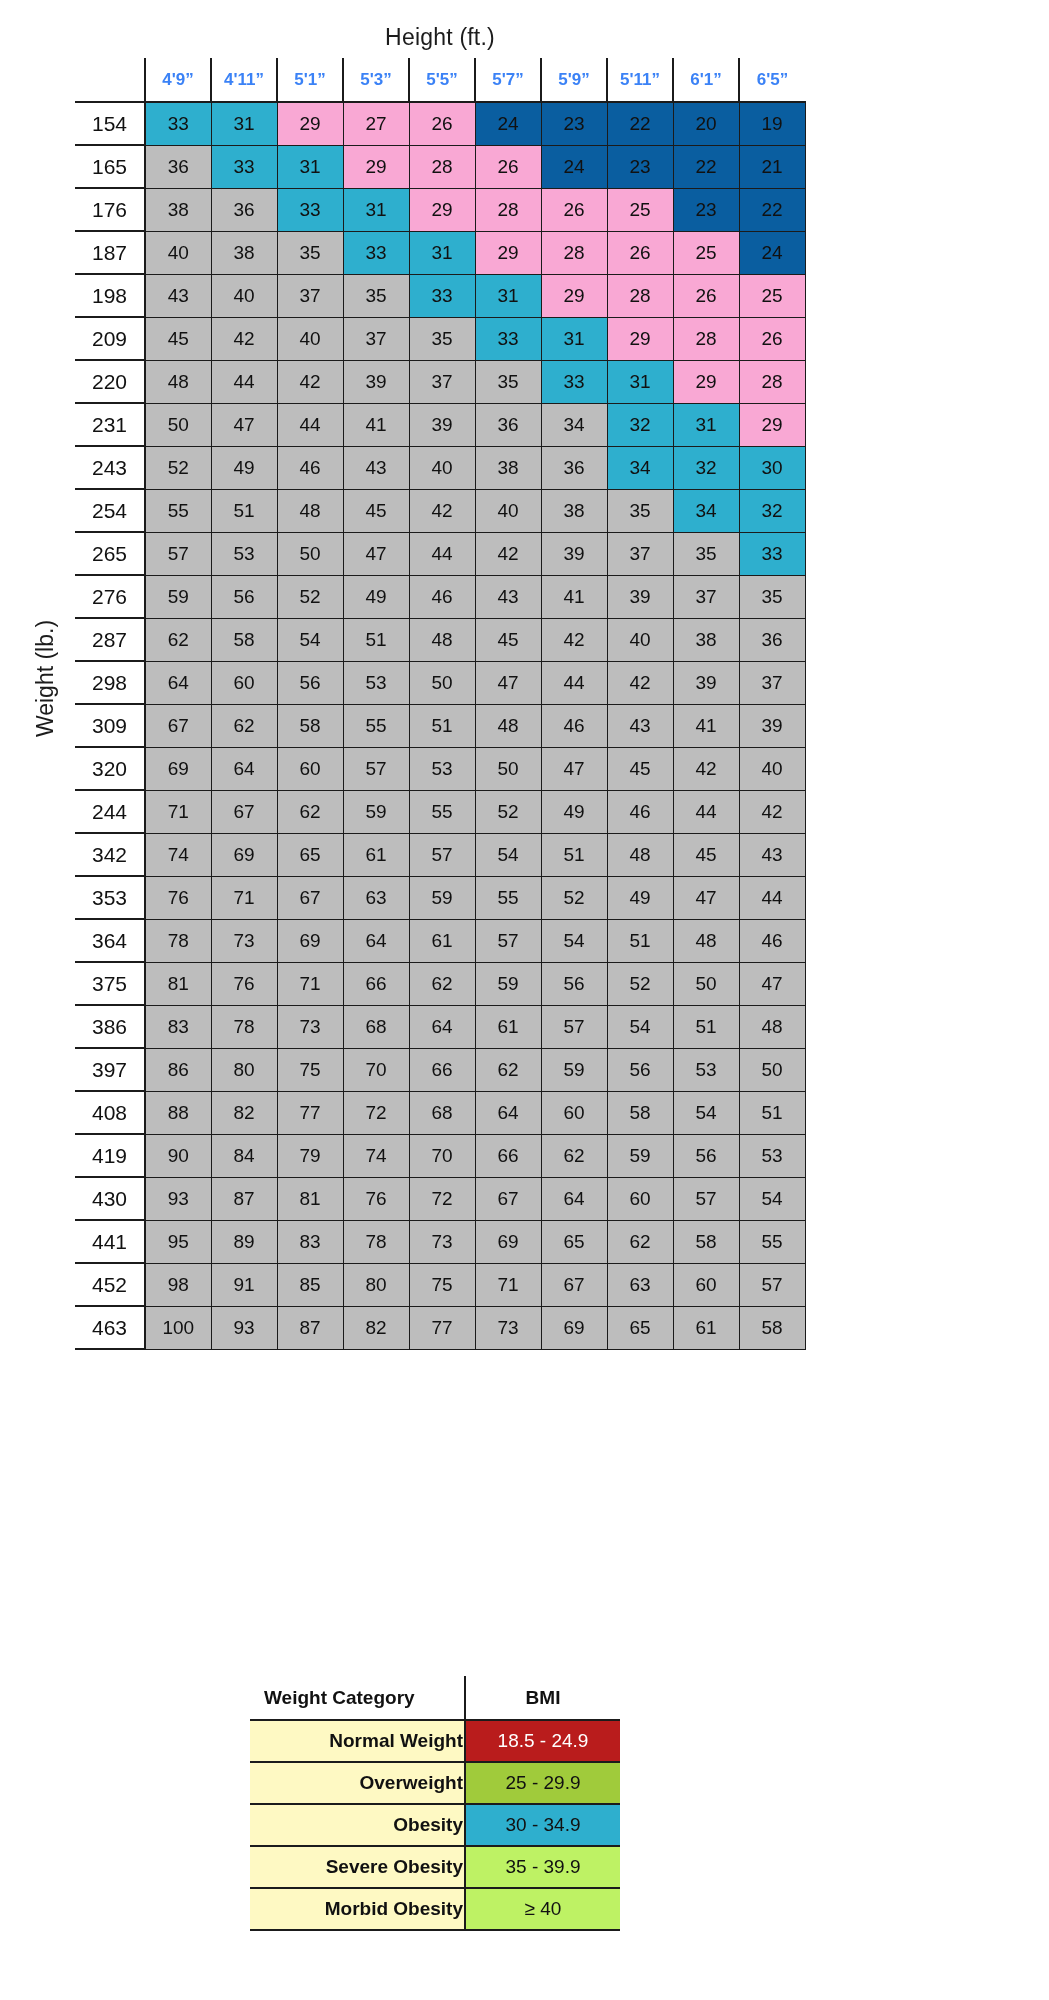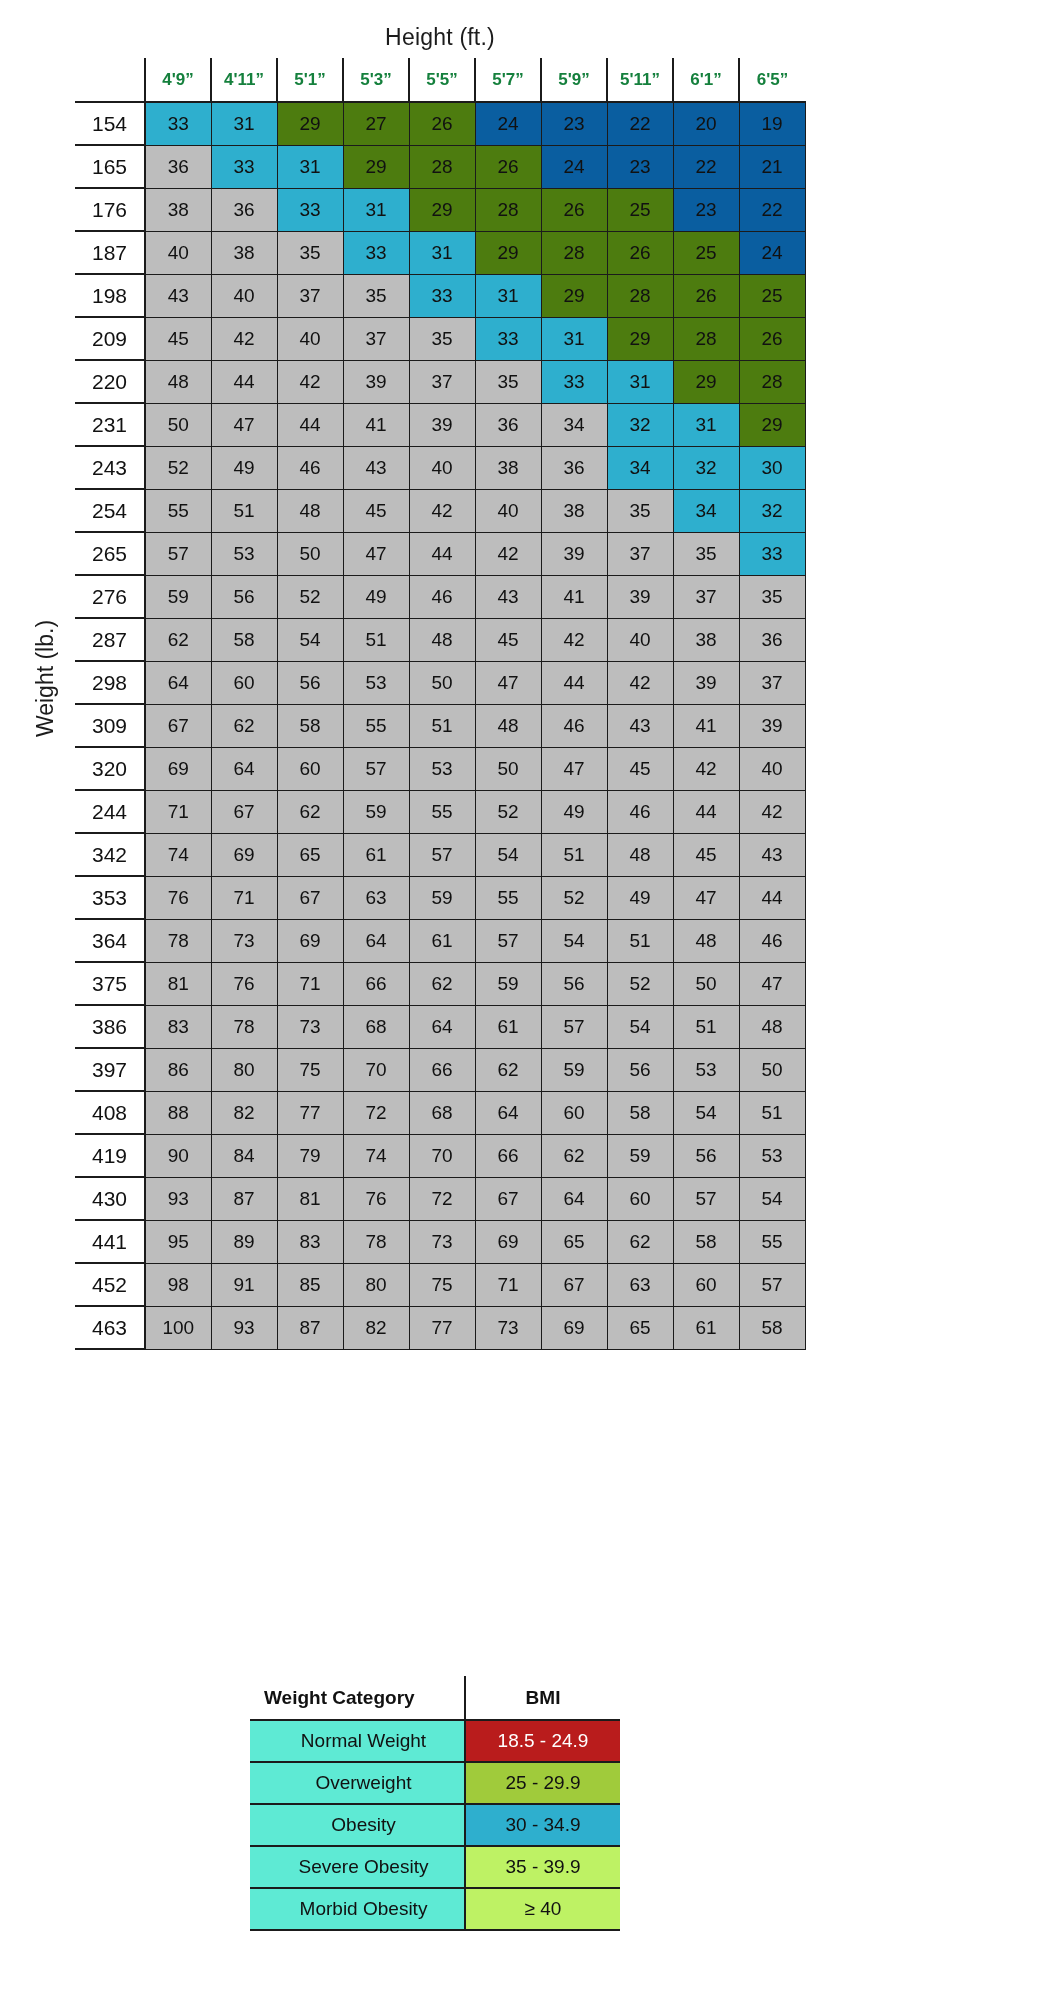--- a/index.html
+++ b/index.html
@@ -47,21 +47,21 @@
   table.bmi col.hcol{width:66px;}
 
   table.bmi th.corner{
     width:70px;height:41px;
     border:0;background:#fff;
   }
   table.bmi th.hhead{
     height:41px;
     font-size:17px;
     font-weight:bold;
-    color:#15803d;
+    color:#3b82f6;
     background:#fff;
     border-left:2.5px solid #1b1b1b;
     border-bottom:2.5px solid #1b1b1b;
     text-align:center;
     vertical-align:middle;
     padding:0;
   }
   table.bmi th.hhead.first{border-left:2.5px solid #1b1b1b;}
 
   table.bmi td.wlab{
@@ -81,21 +81,21 @@
   table.bmi td.cell{
     height:41px;
     font-size:19px;
     text-align:center;
     vertical-align:middle;
     border:1.6px solid #1b1b1b;
     padding:0;
     color:#111;
   }
   td.cell.c-navy{background:#0a5ea0;color:#ffffff;}
-  td.cell.c-green{background:#4d7c0f;color:#111111;}
+  td.cell.c-green{background:#f9a8d4;color:#111111;}
   td.cell.c-cyan{background:#2eafce;color:#111111;}
   td.cell.c-gray{background:#bdbdbd;color:#111111;}
 
   
   table.legend{
     position:absolute;
     left:250px; top:1676px;
     border-collapse:collapse;
     table-layout:fixed;
   }
@@ -113,24 +113,25 @@
     padding:0 8px;
     border-bottom:2.5px solid #1b1b1b;
   }
   table.legend th.lh.cat{text-align:left;padding-left:14px;}
   table.legend th.lh.bmi{border-left:2.5px solid #1b1b1b;}
 
   table.legend td.lcatcell{
     height:38px;
     font-size:19px;
     color:#111;
-    background:#5eead4;
-    text-align:center;
+    background:#fef9c3;
+    text-align:right;
     padding-left:14px;
     border-bottom:2.5px solid #1b1b1b;
+    font-weight:bold;
   }
   table.legend td.lbmicell{
     height:38px;
     font-size:19px;
     text-align:center;
     vertical-align:middle;
     padding:0;
     border-bottom:2.5px solid #1b1b1b;
     border-left:2.5px solid #1b1b1b;
   }

